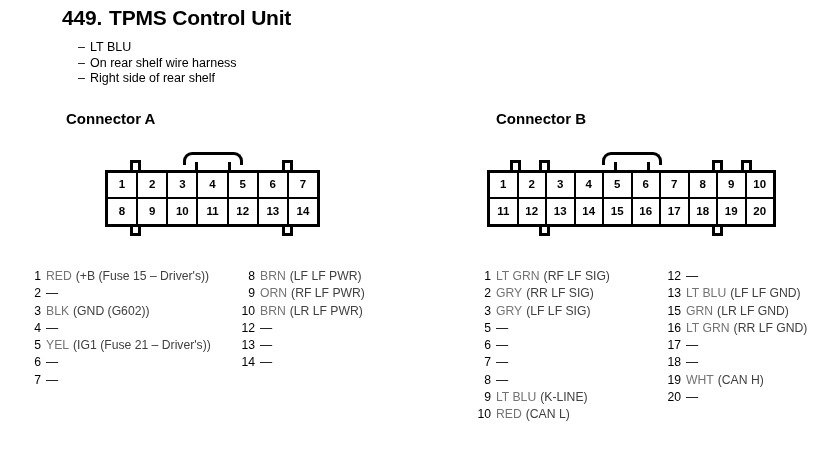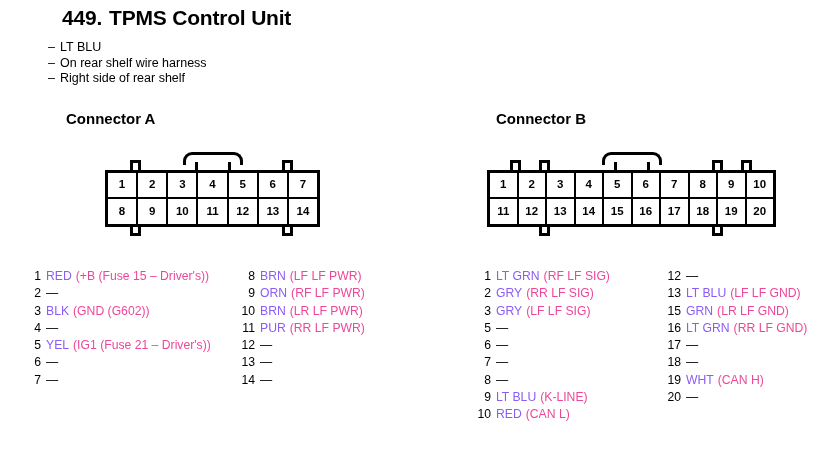--- a/index.html
+++ b/index.html
@@ -25,21 +25,21 @@
     font-size: 21px;
     font-weight: bold;
     letter-spacing: -0.2px;
     white-space: nowrap;
     margin-left: 48px;
   }
   .page-title .num { margin-right: 7px; }
 
   .bullet-list {
     position: absolute;
-    left: 48px;
+    left: 78px;
     top: 40px;
     font-size: 12.5px;
     line-height: 15.6px;
   }
   .bullet-row { white-space: nowrap; }
   .bullet-row .dash {
     display: inline-block;
     width: 12px;
   }
 
@@ -124,22 +124,22 @@
     font-size: 12.2px;
     line-height: 17.3px;
   }
   .pin-row { white-space: nowrap; }
   .pin-num {
     display: inline-block;
     width: 19px;
     text-align: right;
     margin-right: 5px;
   }
-  .pin-wire { color: #8b5cf6; }
-  .pin-sig { color: #ec4899; margin-left: 4px; }
+  .pin-wire { color: #737373; }
+  .pin-sig { color: #404040; margin-left: 4px; }
   .pin-empty { color: #000; }
 
   #list-a1 { left: 22px; top: 268px; }
   #list-a2 { left: 236px; top: 268px; }
   #list-b1 { left: 472px; top: 268px; }
   #list-b2 { left: 662px; top: 268px; }
 </style>
 </head>
 <body>
 
@@ -243,21 +243,20 @@
     <div class="pin-row"><span class="pin-num">3</span><span class="pin-wire">BLK</span><span class="pin-sig">(GND (G602))</span></div>
     <div class="pin-row"><span class="pin-num">4</span><span class="pin-empty">—</span></div>
     <div class="pin-row"><span class="pin-num">5</span><span class="pin-wire">YEL</span><span class="pin-sig">(IG1 (Fuse 21 – Driver's))</span></div>
     <div class="pin-row"><span class="pin-num">6</span><span class="pin-empty">—</span></div>
     <div class="pin-row"><span class="pin-num">7</span><span class="pin-empty">—</span></div>
   </div>
 <div class="pin-list" id="list-a2">
     <div class="pin-row"><span class="pin-num">8</span><span class="pin-wire">BRN</span><span class="pin-sig">(LF LF PWR)</span></div>
     <div class="pin-row"><span class="pin-num">9</span><span class="pin-wire">ORN</span><span class="pin-sig">(RF LF PWR)</span></div>
     <div class="pin-row"><span class="pin-num">10</span><span class="pin-wire">BRN</span><span class="pin-sig">(LR LF PWR)</span></div>
-    <div class="pin-row"><span class="pin-num">11</span><span class="pin-wire">PUR</span><span class="pin-sig">(RR LF PWR)</span></div>
     <div class="pin-row"><span class="pin-num">12</span><span class="pin-empty">—</span></div>
     <div class="pin-row"><span class="pin-num">13</span><span class="pin-empty">—</span></div>
     <div class="pin-row"><span class="pin-num">14</span><span class="pin-empty">—</span></div>
   </div>
 <div class="pin-list" id="list-b1">
     <div class="pin-row"><span class="pin-num">1</span><span class="pin-wire">LT GRN</span><span class="pin-sig">(RF LF SIG)</span></div>
     <div class="pin-row"><span class="pin-num">2</span><span class="pin-wire">GRY</span><span class="pin-sig">(RR LF SIG)</span></div>
     <div class="pin-row"><span class="pin-num">3</span><span class="pin-wire">GRY</span><span class="pin-sig">(LF LF SIG)</span></div>
     <div class="pin-row"><span class="pin-num">5</span><span class="pin-empty">—</span></div>
     <div class="pin-row"><span class="pin-num">6</span><span class="pin-empty">—</span></div>

